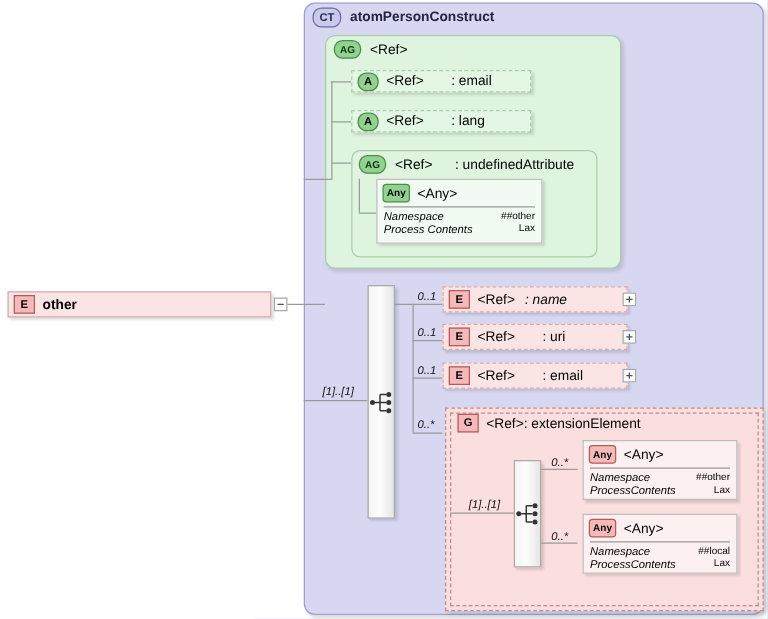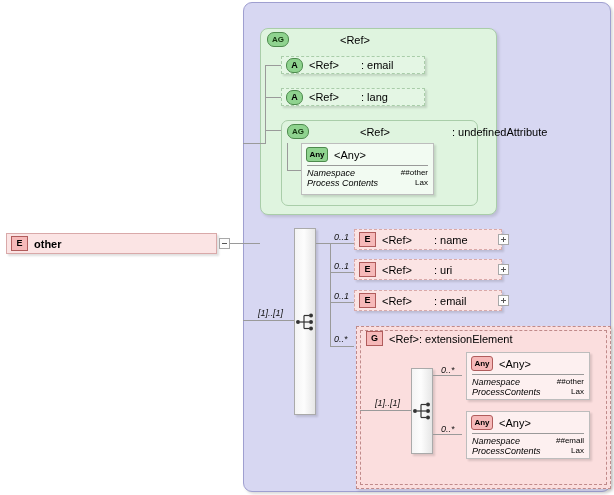--- a/index.html
+++ b/index.html
@@ -65,21 +65,21 @@
 
   .ag-panel{
     position:absolute;box-sizing:border-box;
     background:#dff4df;border:1px solid #a9cda9;border-radius:8px;
     box-shadow:2px 2px 3px rgba(0,0,0,0.12);
   }
   .ag-inner{
     position:absolute;box-sizing:border-box;
     background:#dff4df;border:1px solid #a9cda9;border-radius:7px;
   }
-  .ag-head{position:absolute;display:flex;align-items:center;gap:44px;}
+  .ag-head{position:absolute;display:flex;align-items:center;}
   .ag-badge{
     width:20px;height:13px;border:1px solid #4d8a4d;border-radius:7px;
     background:#8fd38f;color:#13330f;font-size:8px;font-weight:bold;
     display:flex;align-items:center;justify-content:center;margin-right:7px;
   }
   .ag-title{font-size:11px;white-space:nowrap;}
 
   .grp-panel{
     position:absolute;box-sizing:border-box;
     background:#fbdede;border:1px dashed #c08a8a;
@@ -129,20 +129,24 @@
     font-size:10px;line-height:1;color:#555;
   }
   .tog svg{display:block;}
 </style>
 </head>
 <body>
 
 <div class="canvas">
 
   <div class="ct-panel" style="left:243px;top:2px;width:368px;height:490px;"></div>
+  <div class="ct-head" style="left:250px;top:6px;">
+    <span class="ct-badge">CT</span>
+    <span class="ct-title">atomPersonConstruct</span>
+  </div>
 
   <div class="ag-panel" style="left:260px;top:28px;width:237px;height:187px;"></div>
   <div class="ag-head" style="left:267px;top:32px;">
     <span class="ag-badge">AG</span>
     <span class="ag-title">&lt;Ref&gt;</span>
   </div>
 
   <div class="line-h" style="left:243px;top:143px;width:22px;"></div>
   <div class="line-v" style="left:265px;top:65px;height:79px;"></div>
   <div class="line-h" style="left:265px;top:65px;width:16px;"></div>
@@ -220,21 +224,21 @@
   <div class="line-h" style="left:316px;top:243px;width:14px;"></div>
   <div class="line-h" style="left:330px;top:243px;width:24px;"></div>
   <div class="line-h" style="left:330px;top:272px;width:24px;"></div>
   <div class="line-h" style="left:330px;top:302px;width:24px;"></div>
   <div class="line-h" style="left:330px;top:346px;width:24px;"></div>
 
   <div class="card" style="left:334px;top:232px;">0..1</div>
   <div class="node dashed el" style="left:354px;top:229px;width:148px;height:21px;">
     <span class="badge">E</span>
     <span class="nlabel">&lt;Ref&gt;</span>
-    <span class="ntype" style="margin-left:22px;">: name</span>
+    <span class="ntype" style="margin-left:8px;font-style:italic;">: name</span>
   </div>
   <div class="tog" style="left:498px;top:234px;">
     <svg width="7" height="7" viewBox="0 0 7 7">
         <line x1="1" y1="3.5" x2="6" y2="3.5" stroke="#555" stroke-width="1"></line>
         <line x1="3.5" y1="1" x2="3.5" y2="6" stroke="#555" stroke-width="1"></line>
       </svg>
   </div>
 
   <div class="card" style="left:334px;top:261px;">0..1</div>
   <div class="node dashed el" style="left:354px;top:259px;width:148px;height:21px;">
@@ -311,21 +315,21 @@
   <div class="card" style="left:441px;top:424px;">0..*</div>
   <div class="anybox pink" style="left:466px;top:411px;width:124px;height:48px;">
     <div class="any-head">
       <span class="badge any" style="background:#f6b9b9;border:1px solid #b05c5c;margin-right:6px;">Any</span>
       <span class="any-title">&lt;Any&gt;</span>
     </div>
     <div class="any-sep"></div>
     <div class="any-rows">
       <div class="any-row">
         <span class="any-key">Namespace</span>
-        <span class="any-val">##email</span>
+        <span class="any-val">##local</span>
       </div>
       <div class="any-row">
         <span class="any-key">ProcessContents</span>
         <span class="any-val">Lax</span>
       </div>
     </div>
   </div>
 
 </div>
 

